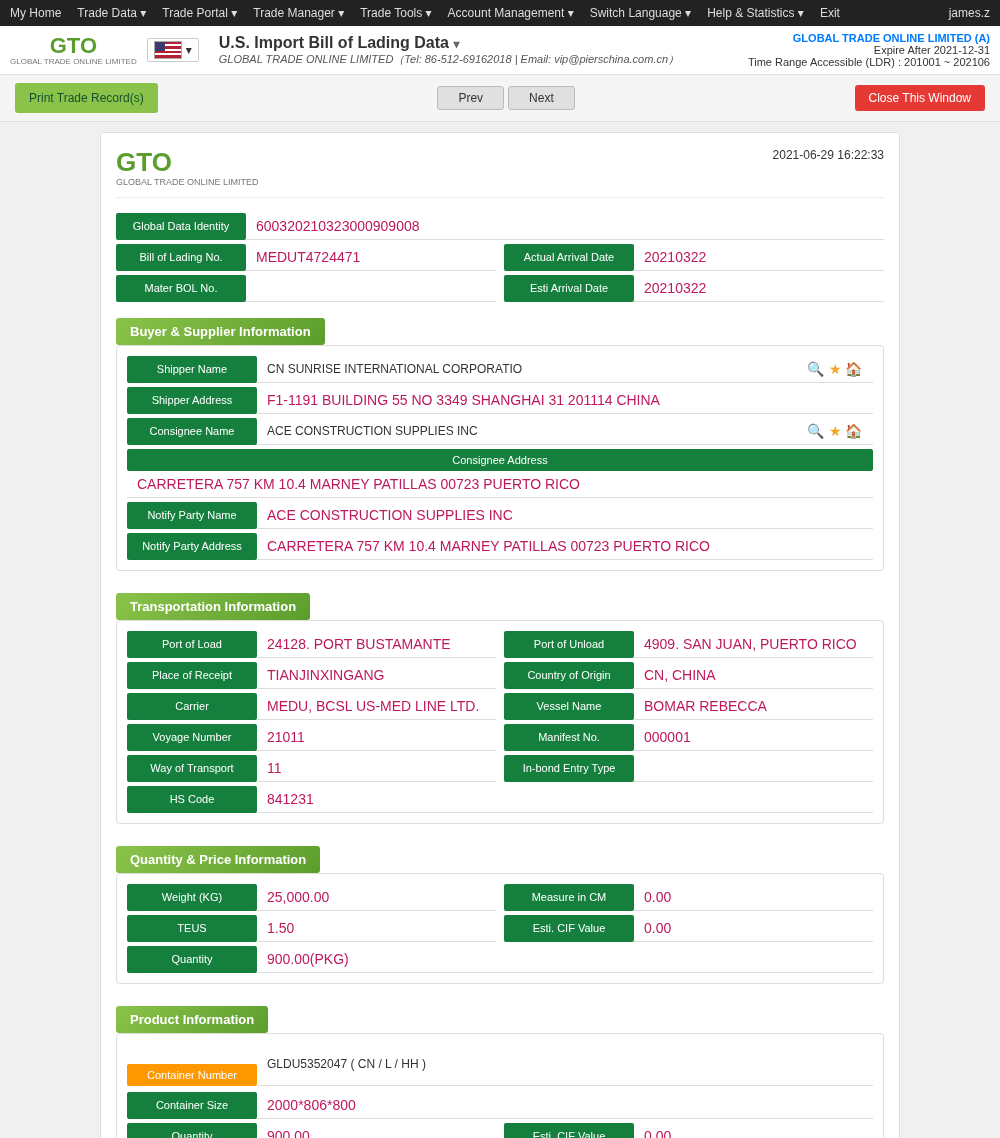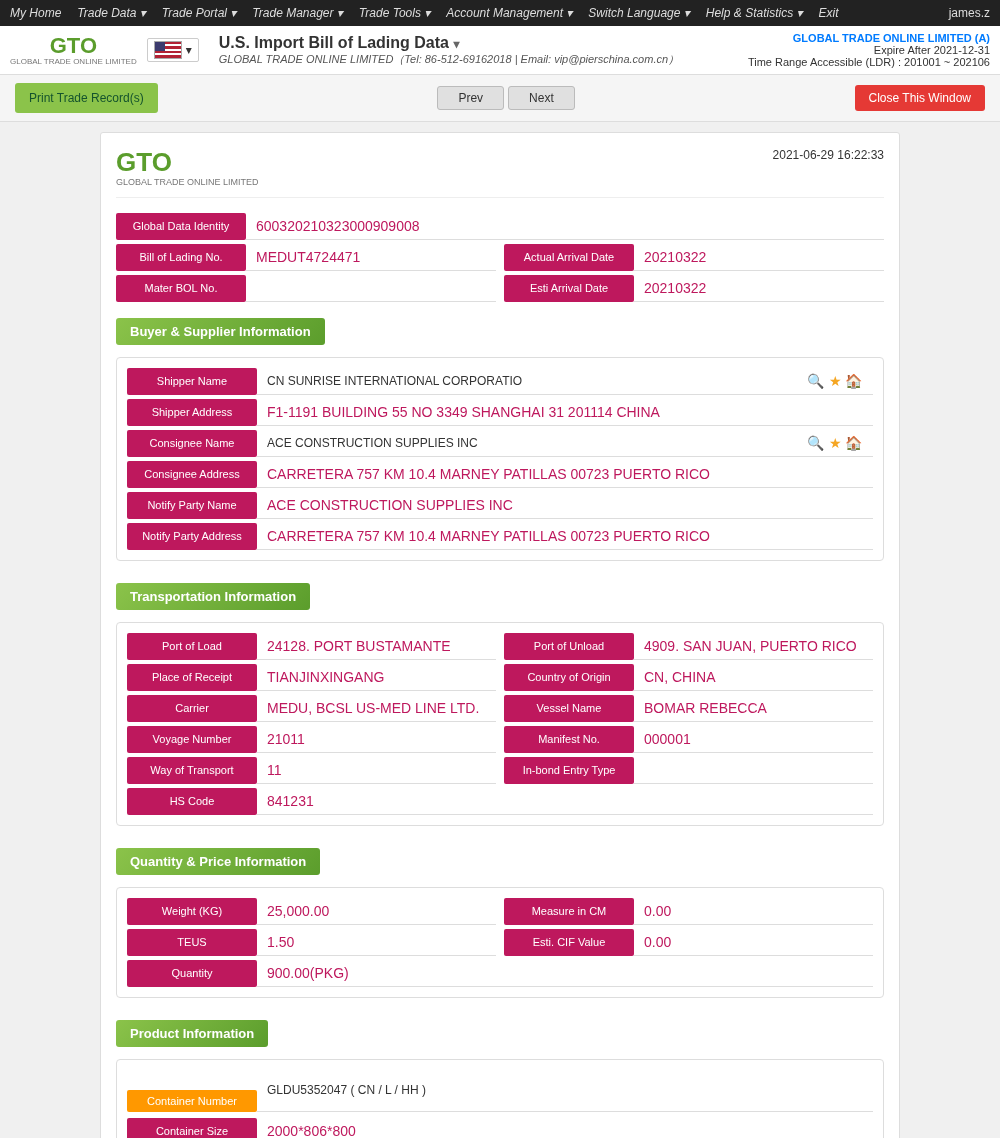--- a/index.html
+++ b/index.html
@@ -9,21 +9,21 @@
     .top-nav {
       background: #222;
       color: #ccc;
       display: flex;
       align-items: center;
       justify-content: space-between;
       padding: 0 10px;
       height: 26px;
       font-size: 12px;
     }
-    .top-nav-left { display: flex; gap: 16px; font-style: italic; }
+    .top-nav-left { display: flex; gap: 16px; }
     .top-nav-left span { cursor: pointer; color: #ddd; }
     .top-nav-right { color: #ddd; }
 
     
     .header-bar {
       background: #fff;
       border-bottom: 1px solid #ddd;
       display: flex;
       align-items: center;
       padding: 6px 10px;
@@ -101,36 +101,36 @@
       border-bottom: 1px solid #eee;
     }
 
     
     .info-row {
       display: flex;
       align-items: stretch;
       margin-bottom: 4px;
     }
     .info-label {
-      background: #be185d; color: #fff;
+      background: #15803d; color: #fff;
       padding: 5px 10px; min-width: 130px; text-align: right;
       border-radius: 2px; font-size: 11px; display: flex; align-items: center; justify-content: center;
     }
     .info-value {
       flex: 1; border-bottom: 1px solid #ddd;
       padding: 5px 10px; font-size: 14px; color: #be185d;
       display: flex; align-items: center;
     }
 
     
     .section-header {
       background: linear-gradient(135deg, #8bc34a, #5b9d2c);
       color: #fff; padding: 6px 14px;
       border-radius: 3px; font-size: 13px; font-weight: bold;
-      margin: 12px 0 12px 0; display: inline-block;
+      margin: 12px 0 0 0; display: inline-block;
     }
     .info-full-value {
       flex: 1; border-bottom: 1px solid #ddd;
       padding: 5px 10px; font-size: 12px; color: #333;
       display: flex; align-items: center; justify-content: space-between;
     }
     .icon-group { display: flex; gap: 4px; }
     .icon-search { font-size: 14px; cursor: pointer; color: #555; }
     .icon-star { font-size: 14px; color: #f5a623; }
     .icon-home { font-size: 14px; color: #e53935; }
@@ -289,21 +289,21 @@
           <div class="info-full-value">
             <span>ACE CONSTRUCTION SUPPLIES INC</span>
             <div class="icon-group">
               <span class="icon-search">🔍</span>
               <span class="icon-star">★</span>
               <span class="icon-home">🏠</span>
             </div>
           </div>
         </div>
 
-        <div class="info-row" style="">
+        <div class="info-row" style="flex-direction:column;">
           <div class="info-label">Consignee Address</div>
           <div class="info-value">CARRETERA 757 KM 10.4 MARNEY PATILLAS 00723 PUERTO RICO</div>
         </div>
 
         <div class="info-row" style="margin-bottom:4px;">
           <div class="info-label">Notify Party Name</div>
           <div class="info-value">ACE CONSTRUCTION SUPPLIES INC</div>
         </div>
 
         <div class="info-row" style="margin-bottom:0;">

